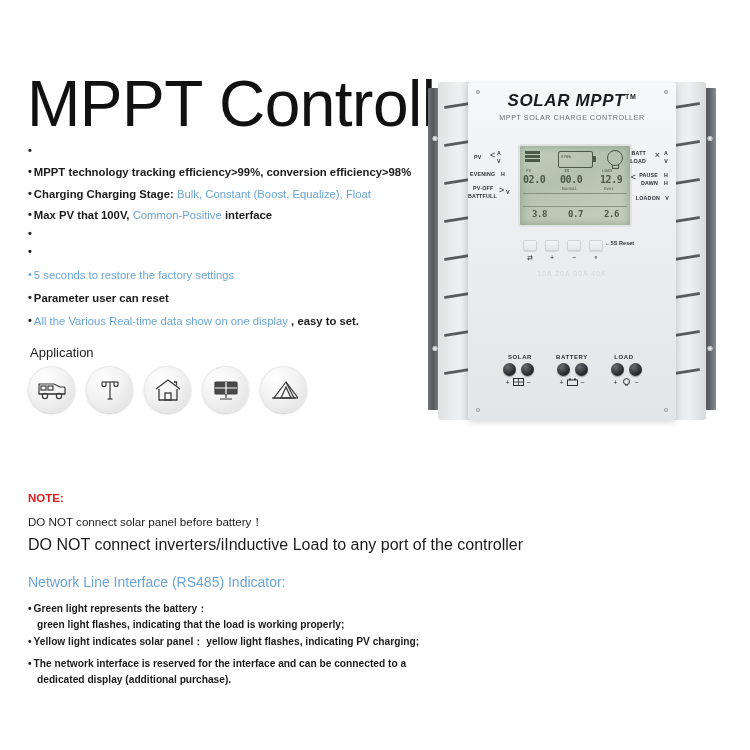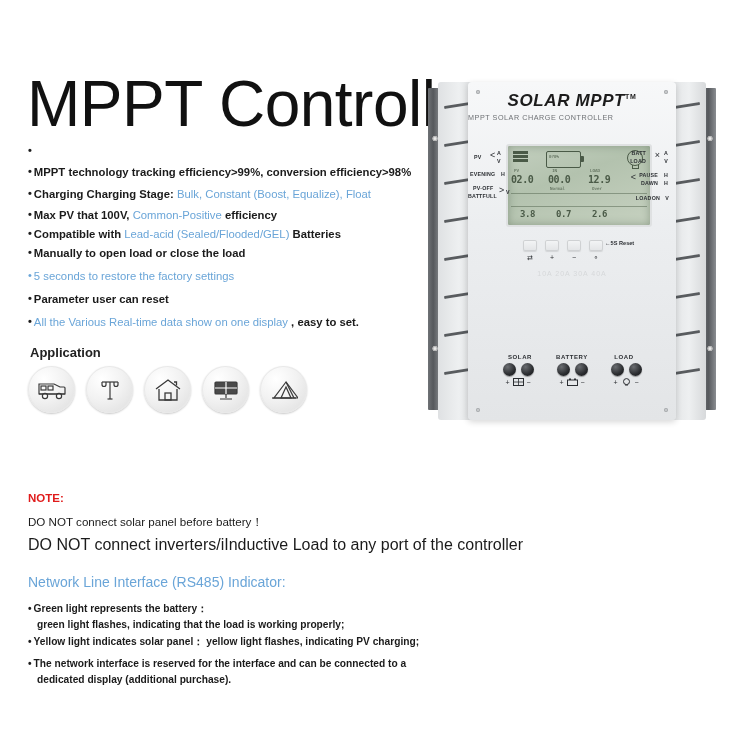--- a/index.html
+++ b/index.html
@@ -35,21 +35,21 @@
   .feat .dot{
     flex:0 0 auto;margin-right:2px;font-size:11px;line-height:1.25;color:#1b1b1b;
   }
   .feat.blue,.feat.blue .dot{color:#6aa5d8;font-weight:normal;}
   .feat .hl{color:#6aa5d8;font-weight:normal;}
   .feat.tight{margin-bottom:4.5px;}
   .feat.gap{margin-bottom:9px;}
 
   .app-title{
     position:absolute;left:30px;top:345px;
-    font-size:13px;font-weight:bold;color:#222;
+    font-size:13px;font-weight:normal;color:#222;
   }
   .app-icons{position:absolute;left:28px;top:366px;display:flex;gap:11px;}
   .app-icon{
     width:47px;height:47px;border-radius:50%;
     background:radial-gradient(circle at 34% 28%, #ffffff 0%, #f2f2f2 45%, #dcdcdc 100%);
     box-shadow:0 1px 2px rgba(0,0,0,.22), inset 0 0 0 1px #e9e9e9;
     display:flex;align-items:center;justify-content:center;
   }
   .app-icon svg{display:block;}
 
@@ -87,31 +87,30 @@
     border-radius:4px;
     box-shadow:0 2px 6px rgba(0,0,0,.16);
   }
   .ctrl .brand{
     position:absolute;left:0;right:0;top:9px;text-align:center;
     font-size:17px;font-weight:bold;font-style:italic;letter-spacing:.6px;
     color:#1c1c1c;
   }
   .ctrl .brand sup{font-size:7px;font-style:normal;vertical-align:super;}
   .ctrl .sub{
-    position:absolute;left:0;right:0;top:31px;text-align:left;
+    position:absolute;left:0;right:0;top:31px;text-align:center;
     font-size:7.2px;letter-spacing:.55px;color:#6d7074;
   }
 
   .lcd{
-    position:absolute;left:38px;top:62px;width:110px;height:79px;
+    position:absolute;left:50px;top:62px;width:110px;height:79px;
     background:linear-gradient(160deg,#c3cfbf 0%,#b3c2ae 40%,#c6d1c0 100%);
     border:2px solid #dfe1e2;border-radius:3px;
     box-shadow:inset 0 0 8px rgba(90,110,85,.5);
     overflow:hidden;
-    padding-left:32px;
   }
   .lcd .seg{position:absolute;color:#4a5a47;font-family:"DejaVu Sans Mono", monospace;}
   .lcd .big{font-size:10px;font-weight:bold;letter-spacing:-.4px;}
   .lcd .tiny{font-size:4.2px;letter-spacing:0;}
   .lcd .rule{position:absolute;left:3px;right:3px;height:1px;background:rgba(70,88,66,.45);}
 
   .panel-ico{position:absolute;left:5px;top:5px;width:15px;height:14px;}
   .panel-ico i{position:absolute;background:#4a5a47;}
   .batt-box{
     position:absolute;left:38px;top:5px;width:33px;height:15px;
@@ -199,29 +198,27 @@
         <div class="feat">
           <span class="dot">•</span>
           <span><span>MPPT technology tracking efficiency&gt;99%, conversion efficiency&gt;98%</span></span>
         </div>
         <div class="feat">
           <span class="dot">•</span>
           <span><span>Charging Charging Stage: </span><span class="hl">Bulk, Constant (Boost, Equalize), Float</span></span>
         </div>
         <div class="feat tight">
           <span class="dot">•</span>
-          <span><span>Max PV that 100V, </span><span class="hl">Common-Positive</span><span> efficiency</span></span>
+          <span><span>Max PV that 100V, </span><span class="hl">Common-Positive</span><span> interface</span></span>
         </div>
         <div class="feat tight">
           <span class="dot">•</span>
-          <span><span>Compatible with </span><span class="hl">Lead-acid (Sealed/Flooded/GEL)</span><span> Batteries</span></span>
         </div>
         <div class="feat gap">
           <span class="dot">•</span>
-          <span><span>Manually to open load or close the load</span></span>
         </div>
         <div class="feat blue gap">
           <span class="dot">•</span>
           <span><span class="hl">5 seconds to restore the factory settings</span></span>
         </div>
         <div class="feat gap">
           <span class="dot">•</span>
           <span><span>Parameter user can reset</span></span>
         </div>
         <div class="feat">

